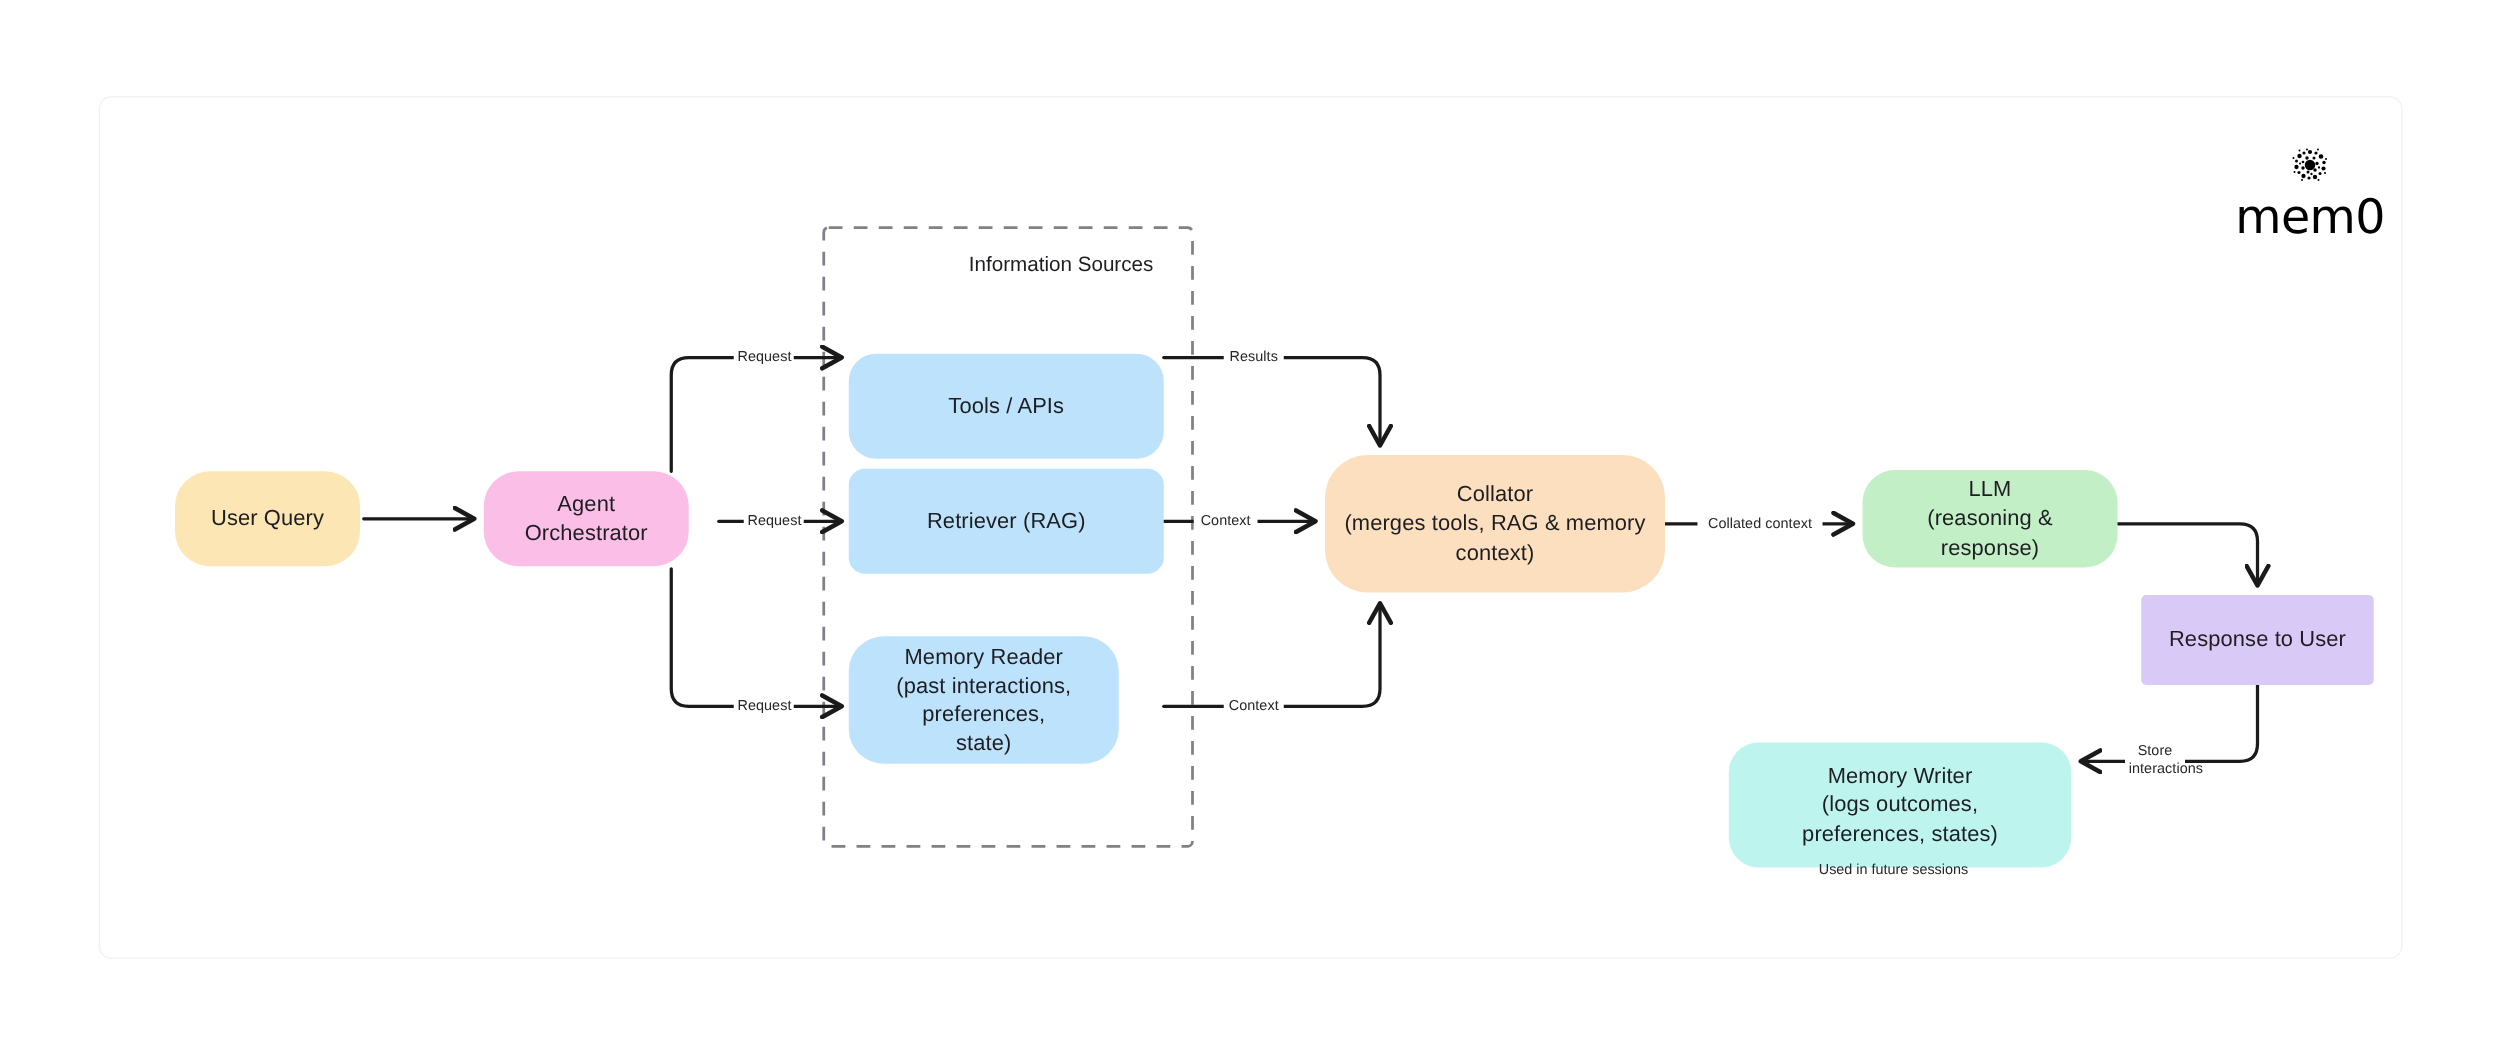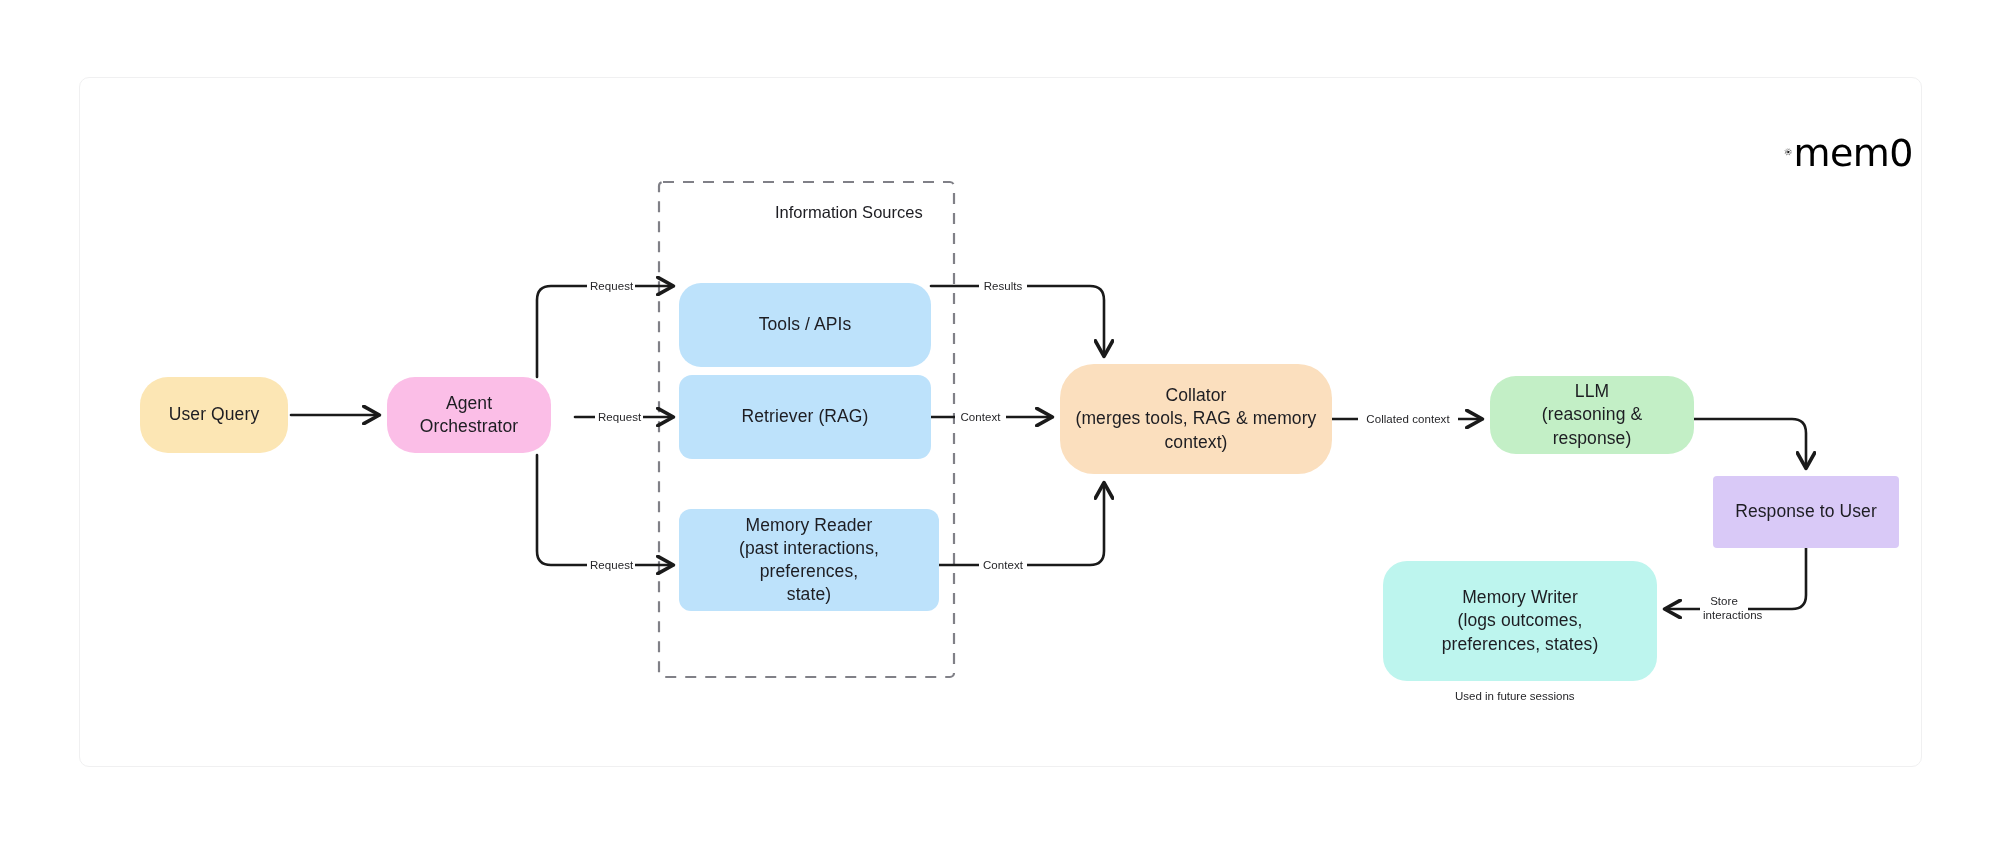--- a/index.html
+++ b/index.html
@@ -52,25 +52,25 @@
     line-height: 1.32;
     letter-spacing: .1px;
     padding: 6px 12px;
   }
   .node .lbl { display: block; width: 100%; }
 
   #node-user-query      { left: 140px;  top: 377px; width: 148px; height: 76px;  background: #FCE6B4; border-radius: 28px; }
   #node-orchestrator    { left: 387px;  top: 377px; width: 164px; height: 76px;  background: #FBBEE7; border-radius: 28px; }
   #node-tools           { left: 679px;  top: 243px; width: 252px; height: 84px;  background: #BDE2FB; border-radius: 22px; margin-top: 40px; }
   #node-retriever       { left: 679px;  top: 375px; width: 252px; height: 84px;  background: #BDE2FB; border-radius: 13px; }
-  #node-memory-reader   { left: 679px;  top: 509px; width: 260px; height: 102px; background: #BDE2FB; border-radius: 12px; }
+  #node-memory-reader   { left: 679px;  top: 509px; width: 216px; height: 102px; background: #BDE2FB; border-radius: 28px; }
   #node-collator        { left: 1060px; top: 364px; width: 272px; height: 110px; background: #FBDFBE; border-radius: 34px; }
   #node-llm             { left: 1490px; top: 376px; width: 204px; height: 78px;  background: #C3EFC6; border-radius: 26px; }
   #node-response        { left: 1713px; top: 476px; width: 186px; height: 72px;  background: #D9C9F7; border-radius: 4px; }
-  #node-memory-writer   { left: 1383px; top: 561px; width: 274px; height: 120px; background: #BDF5EE; border-radius: 24px; }
+  #node-memory-writer   { left: 1383px; top: 594px; width: 274px; height: 100px; background: #BDF5EE; border-radius: 24px; }
 
   
   .edge-label {
     position: absolute;
     font-size: 11.5px;
     color: #262629;
     letter-spacing: .05px;
     white-space: nowrap;
     text-align: center;
     background: #ffffff;
@@ -92,21 +92,21 @@
   }
 
   
   #brand-logo {
     position: absolute;
     left: 1783px;
     top: 112px;
     width: 130px;
     height: 80px;
     display: flex;
-    flex-direction: row;
+    flex-direction: column;
     align-items: center;
   }
   #brand-mark { width: 46px; height: 46px; display: block; }
   #brand-wordmark {
     margin-top: 2px;
     font-size: 38px;
     letter-spacing: -0.5px;
     color: #000000;
     font-family: "DejaVu Sans", "Liberation Sans", sans-serif;
     font-weight: 400;

